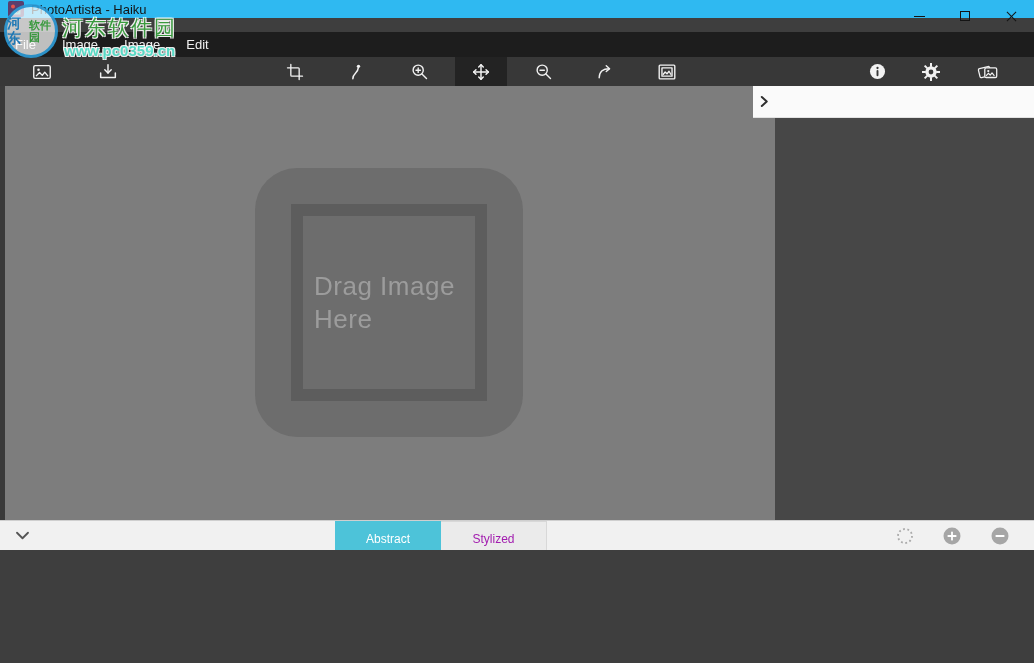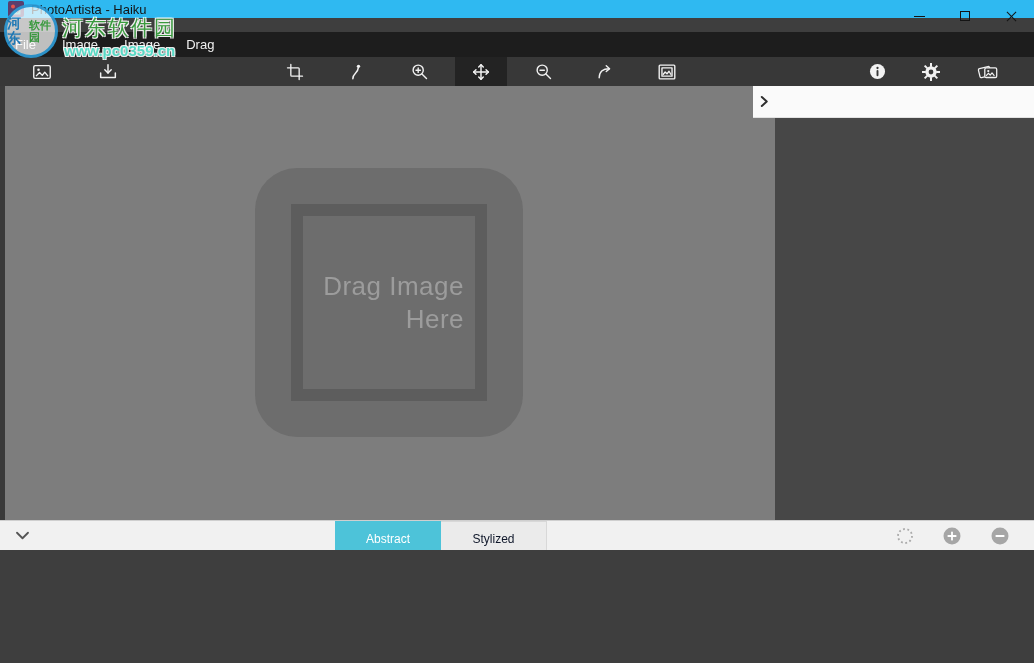--- a/index.html
+++ b/index.html
@@ -52,21 +52,21 @@
     border-bottom:1px solid #e2e2e2;
   }
 
   .dropzone {
     position:absolute; left:255px; top:82px; width:268px; height:269px;
     background:#6d6d6d; border-radius:42px;
   }
   .dropzone-inner {
     position:absolute; left:36px; right:36px; top:36px; bottom:36px;
     border:12px solid #5d5d5d;
-    display:flex; align-items:center; justify-content:center; text-align:right;
+    display:flex; align-items:center; justify-content:center; text-align:left;
   }
   .dropzone-text {
     color:#9c9c9c; font-size:26px; font-weight:300; letter-spacing:0.5px;
     line-height:1.25; width:150px;
   }
 
   
   .bottombar {
     position:absolute; top:520px; left:0; right:0; height:30px;
     background:#f1f1f1; border-top:1px solid #cfcfcf;
@@ -74,21 +74,21 @@
   .collapse-btn {
     position:absolute; left:8px; top:0; width:28px; height:29px;
     display:flex; align-items:center; justify-content:center;
   }
   .tabs { position:absolute; left:335px; top:0; height:29px; display:flex; }
   .tab {
     width:106px; height:35px; display:flex; align-items:center; justify-content:center;
     font-size:12px;
   }
   .tab.active { background:#4dc3d9; color:#ffffff; }
-  .tab.inactive { background:#ebebeb; color:#0f172a; border:1px solid #d8d8d8; border-left:none; }
+  .tab.inactive { background:#ebebeb; color:#a21caf; border:1px solid #d8d8d8; border-left:none; }
   .circle-btn { position:absolute; top:5px; width:19px; height:19px; display:flex; align-items:center; justify-content:center; }
   .circle-btn svg { display:block; }
 
   
   .bottom-panel { position:absolute; top:550px; left:0; right:0; height:113px; background:#3e3e3e; }
 
   
   .watermark { position:absolute; left:0; top:0; width:240px; height:72px; pointer-events:none; z-index:60; opacity:0.92; }
   .wm-logo {
     position:absolute; left:4px; top:4px; width:54px; height:54px; border-radius:50%;
@@ -136,21 +136,21 @@
             </g>
         </svg>
       </div>
     </div>
   </div>
 
   <div class="menubar">
     <div class="menu-item">File</div>
     <div class="menu-item">Image</div>
     <div class="menu-item">Image</div>
-    <div class="menu-item">Drag</div>
+    <div class="menu-item">Edit</div>
   </div>
 
   <div class="toolbar">
 
     <div class="tool" style="left:22px">
       <svg viewBox="0 0 24 24" width="22" height="22">
         <g stroke="#f2f2f2" stroke-width="1.5" fill="none" stroke-linejoin="round">
           <rect x="3" y="5" width="18" height="14" rx="1.5"></rect>
           <path d="M5.5 16.5 l3.8-4 3 3.2 2.7-3.5 3.5 4.3"></path>
         </g>

